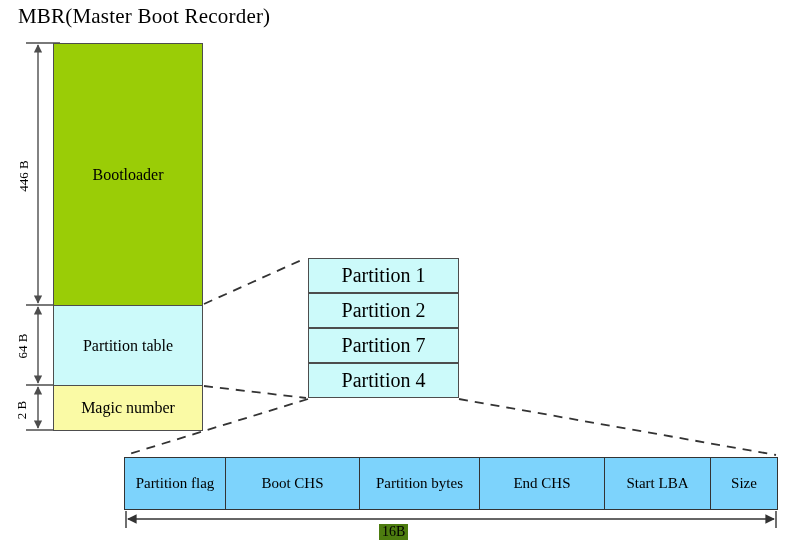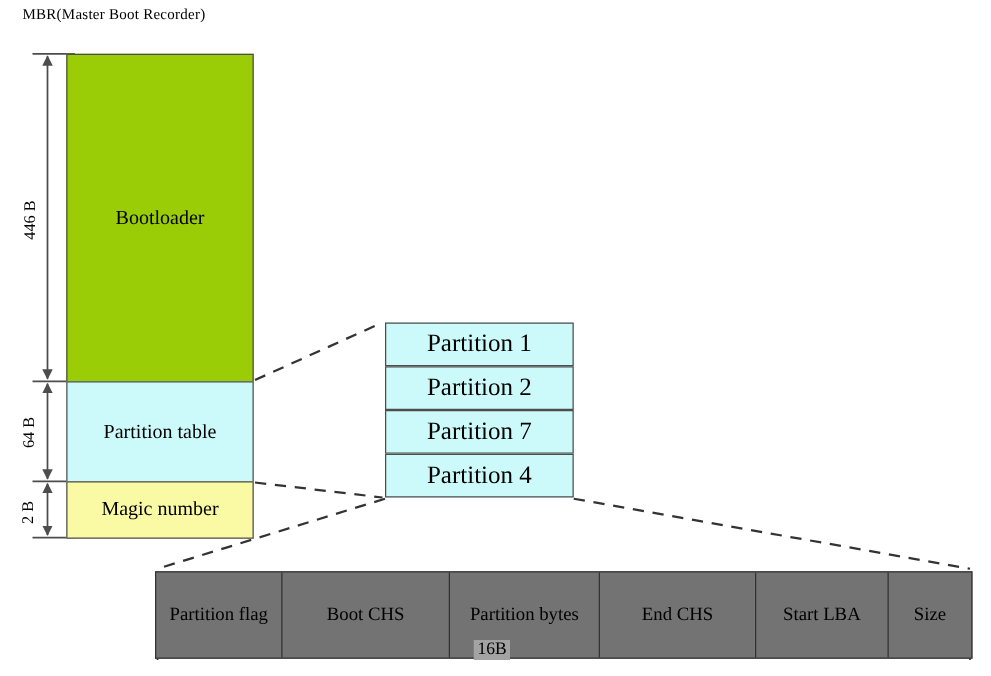--- a/index.html
+++ b/index.html
@@ -9,21 +9,21 @@
     font-family:"Liberation Serif", serif;
     color:#000000;
     overflow:hidden;
     position:relative;
   }
   #diagram{position:absolute;left:0;top:0;width:793px;height:541px;}
 
   .title{
     position:absolute;
     left:18px; top:4px;
-    font-size:12px;
+    font-size:21px;
     letter-spacing:0.2px;
     white-space:nowrap;
   }
 
   
   .mbr-block{
     position:absolute;
     box-sizing:border-box;
     border:1.5px solid #4d4d4d;
     display:flex;align-items:center;justify-content:center;
@@ -59,48 +59,48 @@
   }
   #part-1{ top:258px; }
   #part-2{ top:293px; }
   #part-3{ top:328px; }
   #part-4{ top:363px; }
 
   
   #field-table{
     position:absolute;
     left:124px; top:457px;
-    width:654px; height:70px;
+    width:654px; height:53px;
     box-sizing:border-box;
     display:flex;
     border:1.5px solid #333333;
-    background:#737373;
+    background:#7dd3fc;
   }
   .field-cell{
     box-sizing:border-box;
     border-right:1.5px solid #333333;
     display:flex;align-items:center;justify-content:center;
     text-align:center;
     font-size:15px;
     line-height:1.08;
     padding:0 3px;
   }
   .field-cell:last-child{border-right:none;}
   .f0{flex:0 0 101px;}
   .f1{flex:0 0 134px;}
   .f2{flex:0 0 120px;}
   .f3{flex:0 0 125px;}
   .f4{flex:0 0 106px;}
   .f5{flex:1 1 auto;}
 
   #sixteen-b-label{
     position:absolute;
-    left:379px; top:512px;
+    left:379px; top:524px;
     font-size:14px;
-    background:#a3a3a3;
+    background:#4d7c0f;
     padding:0 3px;
     white-space:nowrap;
   }
 </style>
 </head>
 <body>
 
 <div>
 
   <div class="title">MBR(Master Boot Recorder)</div>

